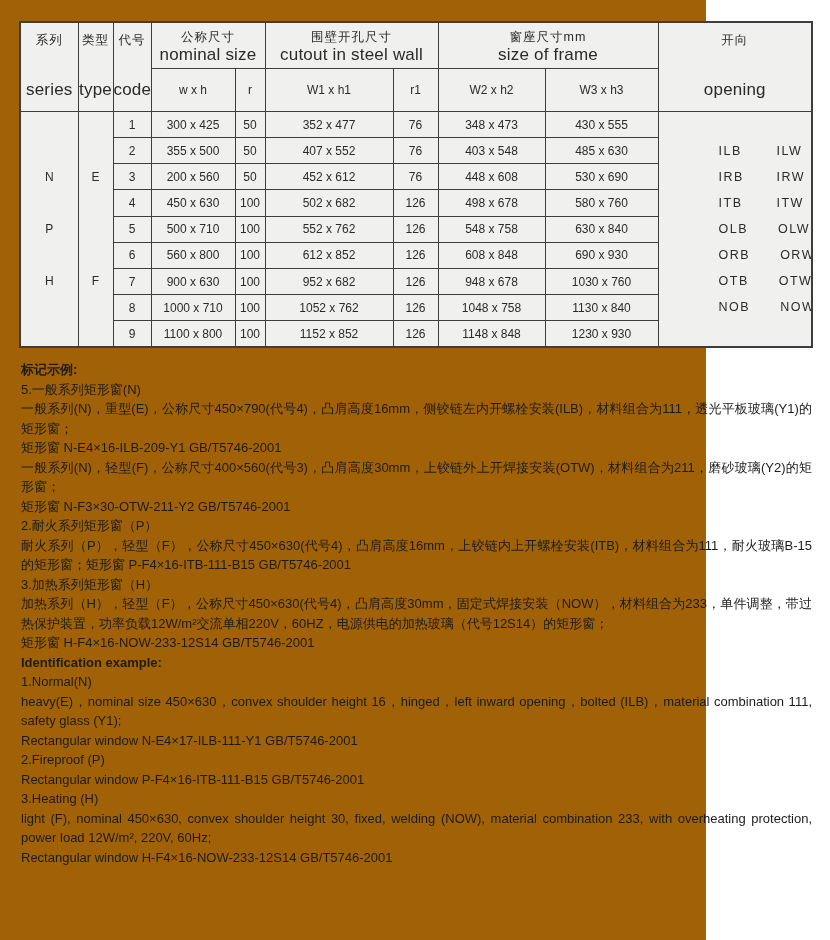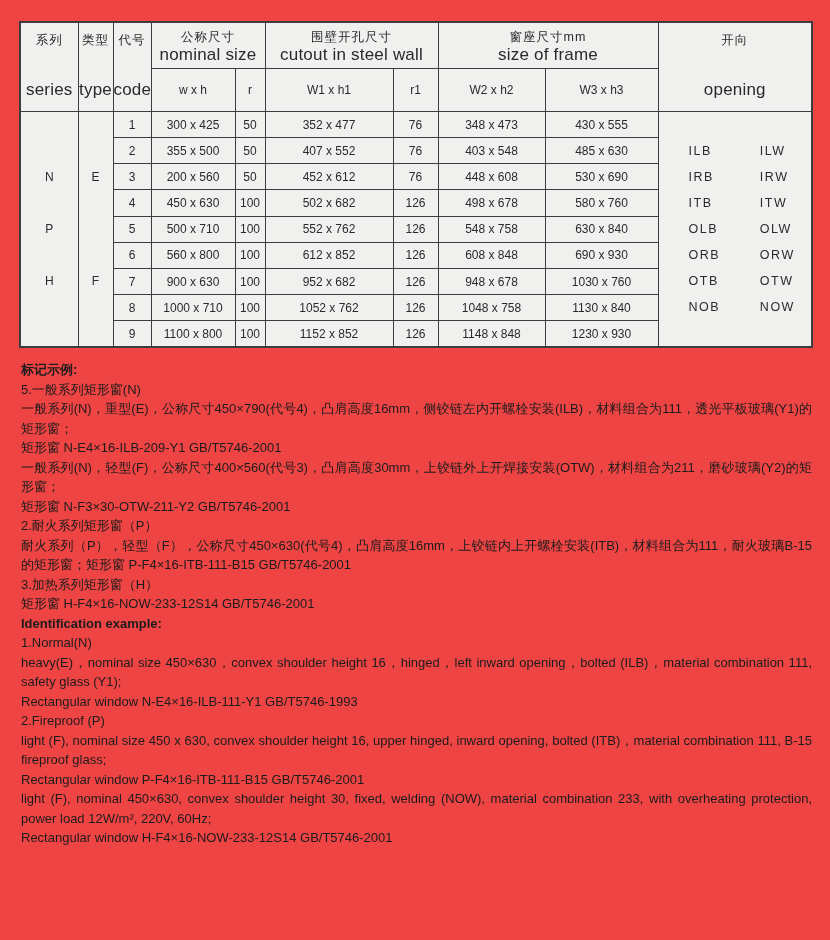--- a/index.html
+++ b/index.html
@@ -4,21 +4,21 @@
 <style>
   * { box-sizing: border-box; margin: 0; padding: 0; }
   html, body { width: 830px; background: #ffffff; }
   body {
     font-family: "Liberation Sans", "DejaVu Sans", sans-serif;
     color: #1f1f1f;
     position: relative;
     height: 940px;
     overflow: hidden;
   }
-  .page { position: relative; width: 830px; height: 940px; background: #ef4444; text-decoration: underline; }
+  .page { position: relative; width: 706px; height: 940px; background: #a16207; text-decoration: underline; }
 
   
   .tablewrap { position: absolute; left: 19px; top: 21px; }
   table.spec {
     border-collapse: collapse;
     background: #f0f0ee;
     table-layout: fixed;
     width: 793px;
   }
   table.spec td {
@@ -45,21 +45,21 @@
     height: 234px;
   }
   .stack.series-stack { gap: 38px; }
   .stack.type-stack   { gap: 90px; }
   .opening-stack {
     display: flex; flex-direction: column; justify-content: center;
     height: 234px; padding-left: 30px;
   }
   .oprow { display: flex; gap: 30px; height: 26px; align-items: center; }
   .oprow span { display: inline-block; text-align: left; letter-spacing: 1.5px; font-size: 12.5px; }
-  .oprow .opb { width: 42px; }
+  .oprow .opb { width: 42px; margin-left: 30px; }
   .oprow .opw { width: 52px; }
 
   
   .notes {
     position: absolute; left: 21px; top: 360px; width: 791px;
     font-size: 13px; line-height: 19.5px; color: #1c1c1c;
   }
   .notes p { margin: 0; }
   .notes p.b { font-weight: bold; }
   .notes p.j { text-align: justify; }
@@ -266,25 +266,26 @@
   <div class="notes">
     <p class="b">标记示例:</p>
     <p>5.一般系列矩形窗(N)</p>
     <p class="j">一般系列(N)，重型(E)，公称尺寸450×790(代号4)，凸肩高度16mm，侧铰链左内开螺栓安装(ILB)，材料组合为111，透光平板玻璃(Y1)的矩形窗；</p>
     <p>矩形窗 N-E4×16-ILB-209-Y1 GB/T5746-2001</p>
     <p class="j">一般系列(N)，轻型(F)，公称尺寸400×560(代号3)，凸肩高度30mm，上铰链外上开焊接安装(OTW)，材料组合为211，磨砂玻璃(Y2)的矩形窗；</p>
     <p>矩形窗 N-F3×30-OTW-211-Y2 GB/T5746-2001</p>
     <p>2.耐火系列矩形窗（P）</p>
     <p class="j">耐火系列（P），轻型（F），公称尺寸450×630(代号4)，凸肩高度16mm，上铰链内上开螺栓安装(ITB)，材料组合为111，耐火玻璃B-15的矩形窗；矩形窗 P-F4×16-ITB-111-B15 GB/T5746-2001</p>
     <p>3.加热系列矩形窗（H）</p>
+    <p class="j">加热系列（H），轻型（F），公称尺寸450×630(代号4)，凸肩高度30mm，固定式焊接安装（NOW），材料组合为233，单件调整，带过热保护装置，功率负载12W/m²交流单相220V，60HZ，电源供电的加热玻璃（代号12S14）的矩形窗；</p>
     <p>矩形窗 H-F4×16-NOW-233-12S14 GB/T5746-2001</p>
     <p class="b">Identification example:</p>
     <p>1.Normal(N)</p>
     <p class="j">heavy(E)，nominal size 450×630，convex shoulder height 16，hinged，left inward opening，bolted (ILB)，material combination 111, safety glass (Y1);</p>
-    <p>Rectangular window N-E4×16-ILB-111-Y1  GB/T5746-1993</p>
+    <p>Rectangular window N-E4×17-ILB-111-Y1  GB/T5746-2001</p>
     <p>2.Fireproof (P)</p>
-    <p class="j">light (F), nominal size 450 x 630, convex shoulder height 16, upper hinged, inward opening, bolted (ITB)，material combination 111, B-15 fireproof glass;</p>
     <p>Rectangular window P-F4×16-ITB-111-B15  GB/T5746-2001</p>
+    <p>3.Heating (H)</p>
     <p class="j">light (F), nominal 450×630, convex shoulder height 30, fixed, welding (NOW), material combination 233, with overheating protection, power load 12W/m², 220V, 60Hz;</p>
     <p>Rectangular window H-F4×16-NOW-233-12S14  GB/T5746-2001</p>
   </div>
 
 </div>
 
 </body></html>

